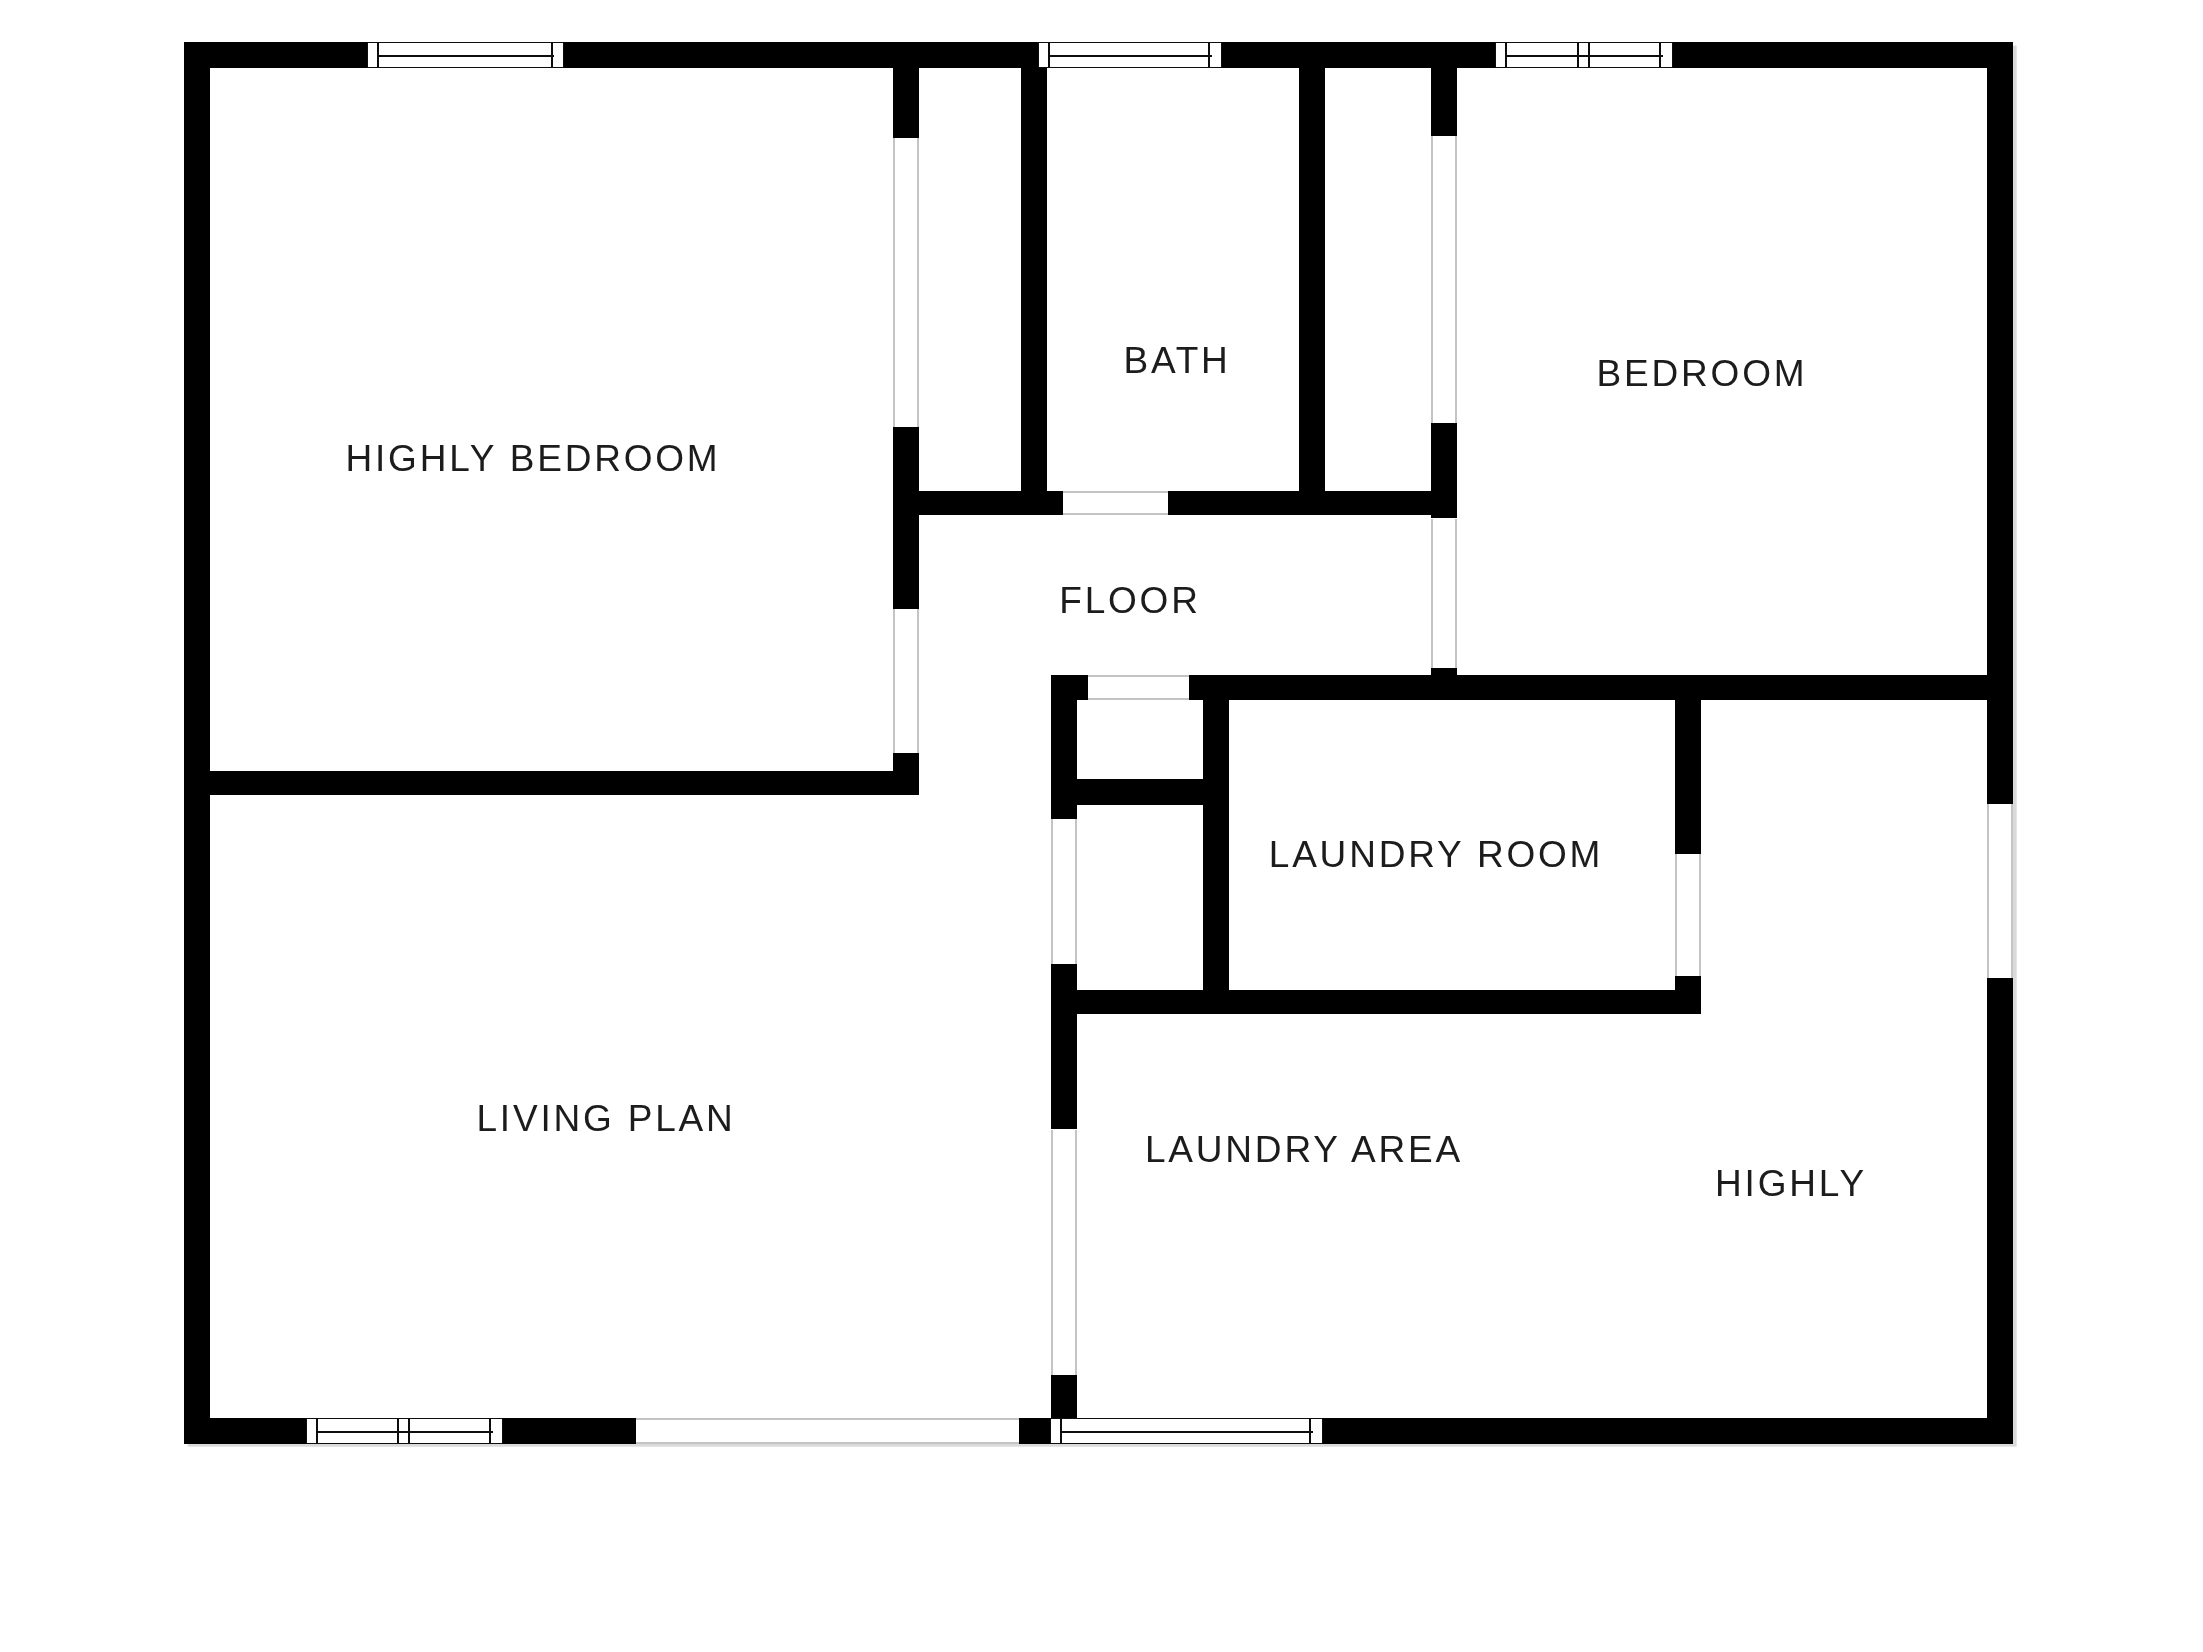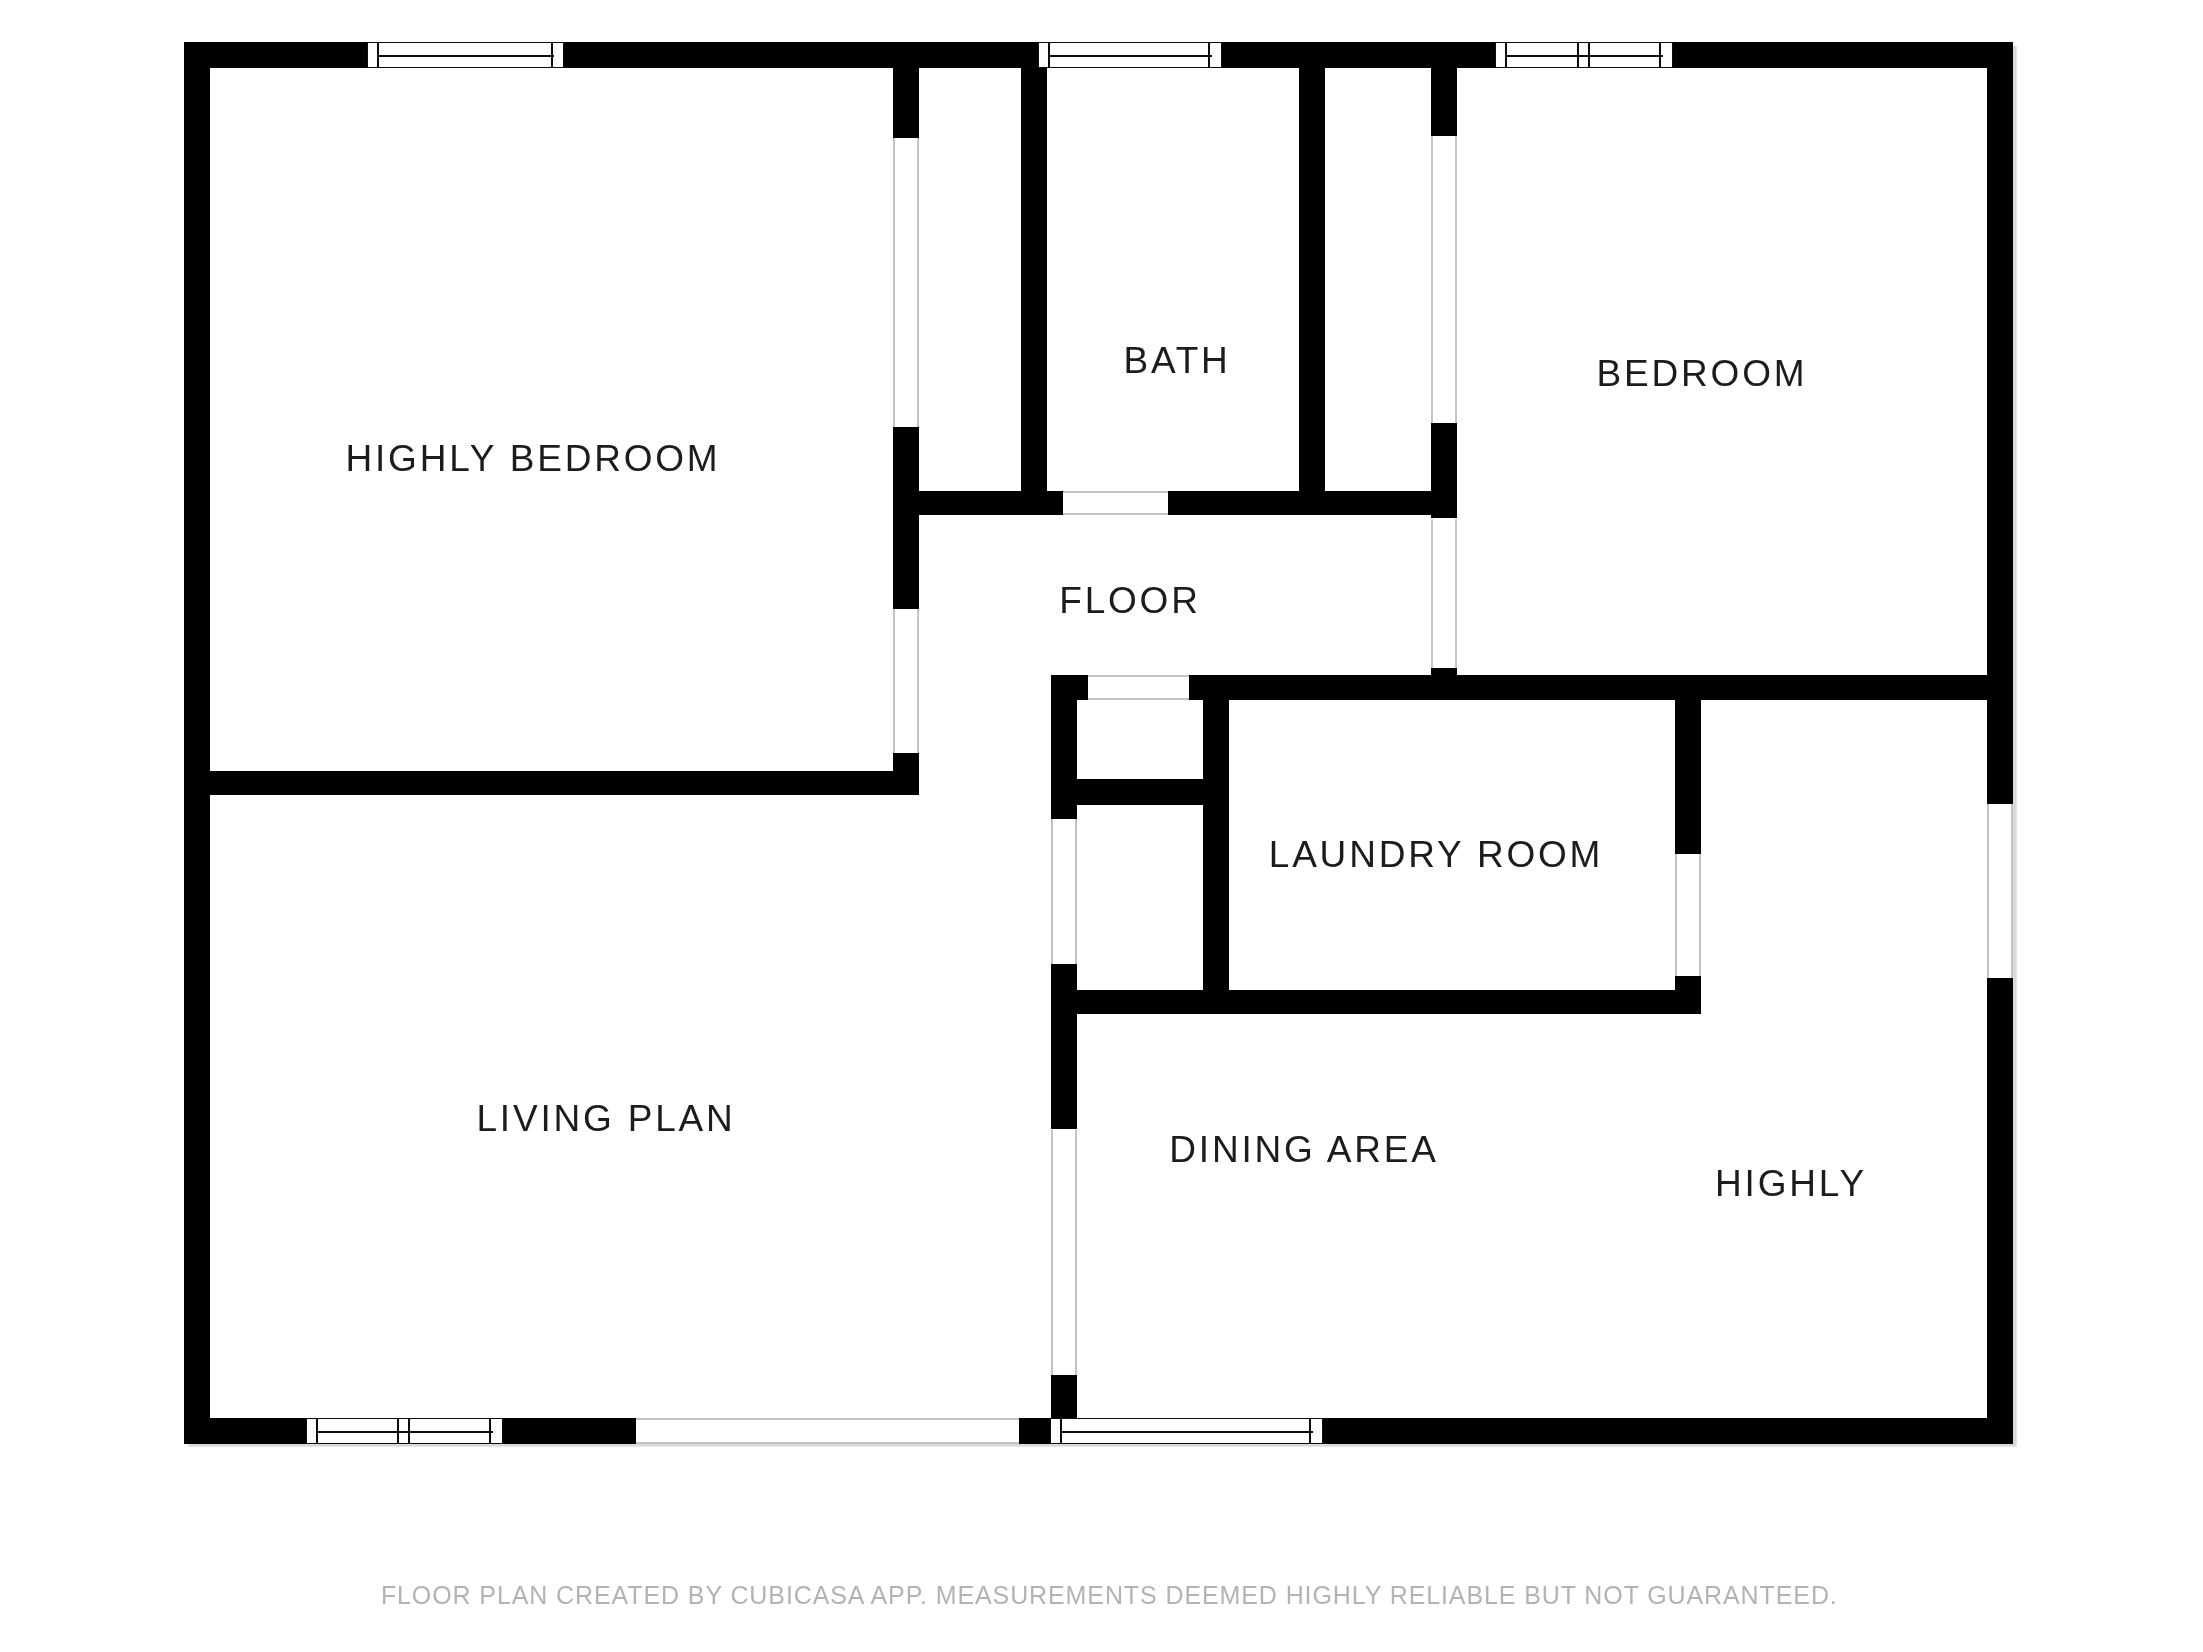--- a/index.html
+++ b/index.html
@@ -193,19 +193,18 @@
           <div class="cap" style="left: 258px; background: rgb(13, 13, 13);"></div>
         </div>
       </div>
     <div id="labels-layer">
         <div class="room-label" style="left: 533px; top: 459px; color: rgb(28, 28, 28);">HIGHLY BEDROOM</div>
         <div class="room-label" style="left: 1177px; top: 361px; color: rgb(28, 28, 28);">BATH</div>
         <div class="room-label" style="left: 1702px; top: 374px; color: rgb(28, 28, 28); text-align: right;">BEDROOM</div>
         <div class="room-label" style="left: 1130px; top: 601px; color: rgb(28, 28, 28);">FLOOR</div>
         <div class="room-label" style="left: 1436px; top: 855px; color: rgb(28, 28, 28);">LAUNDRY ROOM</div>
         <div class="room-label" style="left: 606px; top: 1119px; color: rgb(28, 28, 28);">LIVING PLAN</div>
-        <div class="room-label" style="left: 1304px; top: 1150px; color: rgb(28, 28, 28);">DINING AREA</div>
+        <div class="room-label" style="left: 1304px; top: 1150px; color: rgb(28, 28, 28);">LAUNDRY AREA</div>
         <div class="room-label" style="left: 1791px; top: 1184px; color: rgb(28, 28, 28);">HIGHLY</div>
       </div>
   </div>
-  <div id="footer-text">FLOOR PLAN CREATED BY CUBICASA APP. MEASUREMENTS DEEMED HIGHLY RELIABLE BUT NOT GUARANTEED.</div>
 </div>
 
 
 </body></html>

